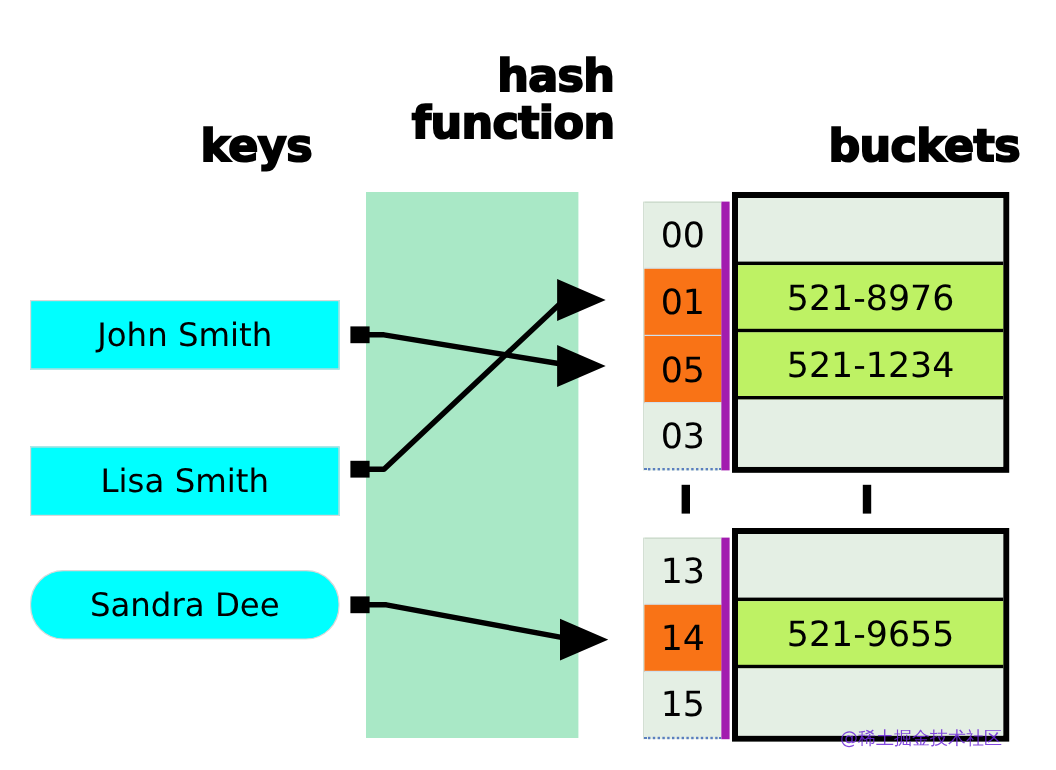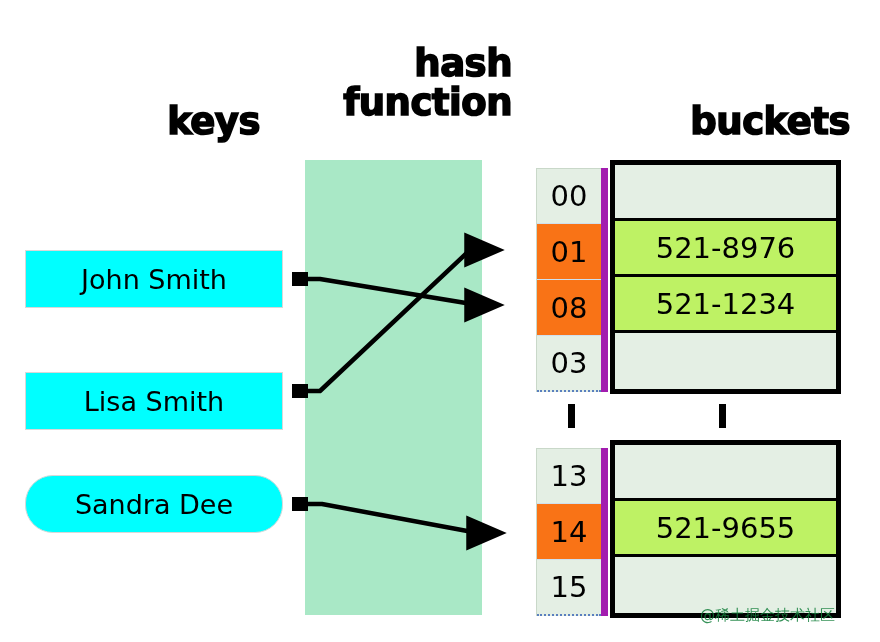--- a/index.html
+++ b/index.html
@@ -148,21 +148,21 @@
     height: 642px;
     pointer-events: none;
   }
 
   
   #watermark {
     position: absolute;
     left: 700px;
     top: 606px;
     font-size: 15px;
-    color: #15803d;
+    color: #6d28d9;
     font-family: "DejaVu Sans", sans-serif;
     white-space: nowrap;
     opacity: 0.85;
   }
 </style>
 </head>
 <body>
 
 <div id="canvas">
 
@@ -174,21 +174,21 @@
   <div class="heading" id="hd-buckets">buckets</div>
 
   <div class="key-box" id="key-0">John Smith</div>
   <div class="key-box" id="key-1">Lisa Smith</div>
   <div class="key-box" id="key-2">Sandra Dee</div>
 
   <div class="bucket-group" id="bucket-group-top">
     <div class="idx-col" style="top:168px;">
       <div class="idx-cell">00</div>
       <div class="idx-cell hit">01</div>
-      <div class="idx-cell hit">08</div>
+      <div class="idx-cell hit">05</div>
       <div class="idx-cell">03</div>
     </div>
     <div class="val-table" style="top:160px;">
       <div class="val-cell"></div>
       <div class="val-cell filled">521-8976</div>
       <div class="val-cell filled">521-1234</div>
       <div class="val-cell"></div>
     </div>
   </div>
 

